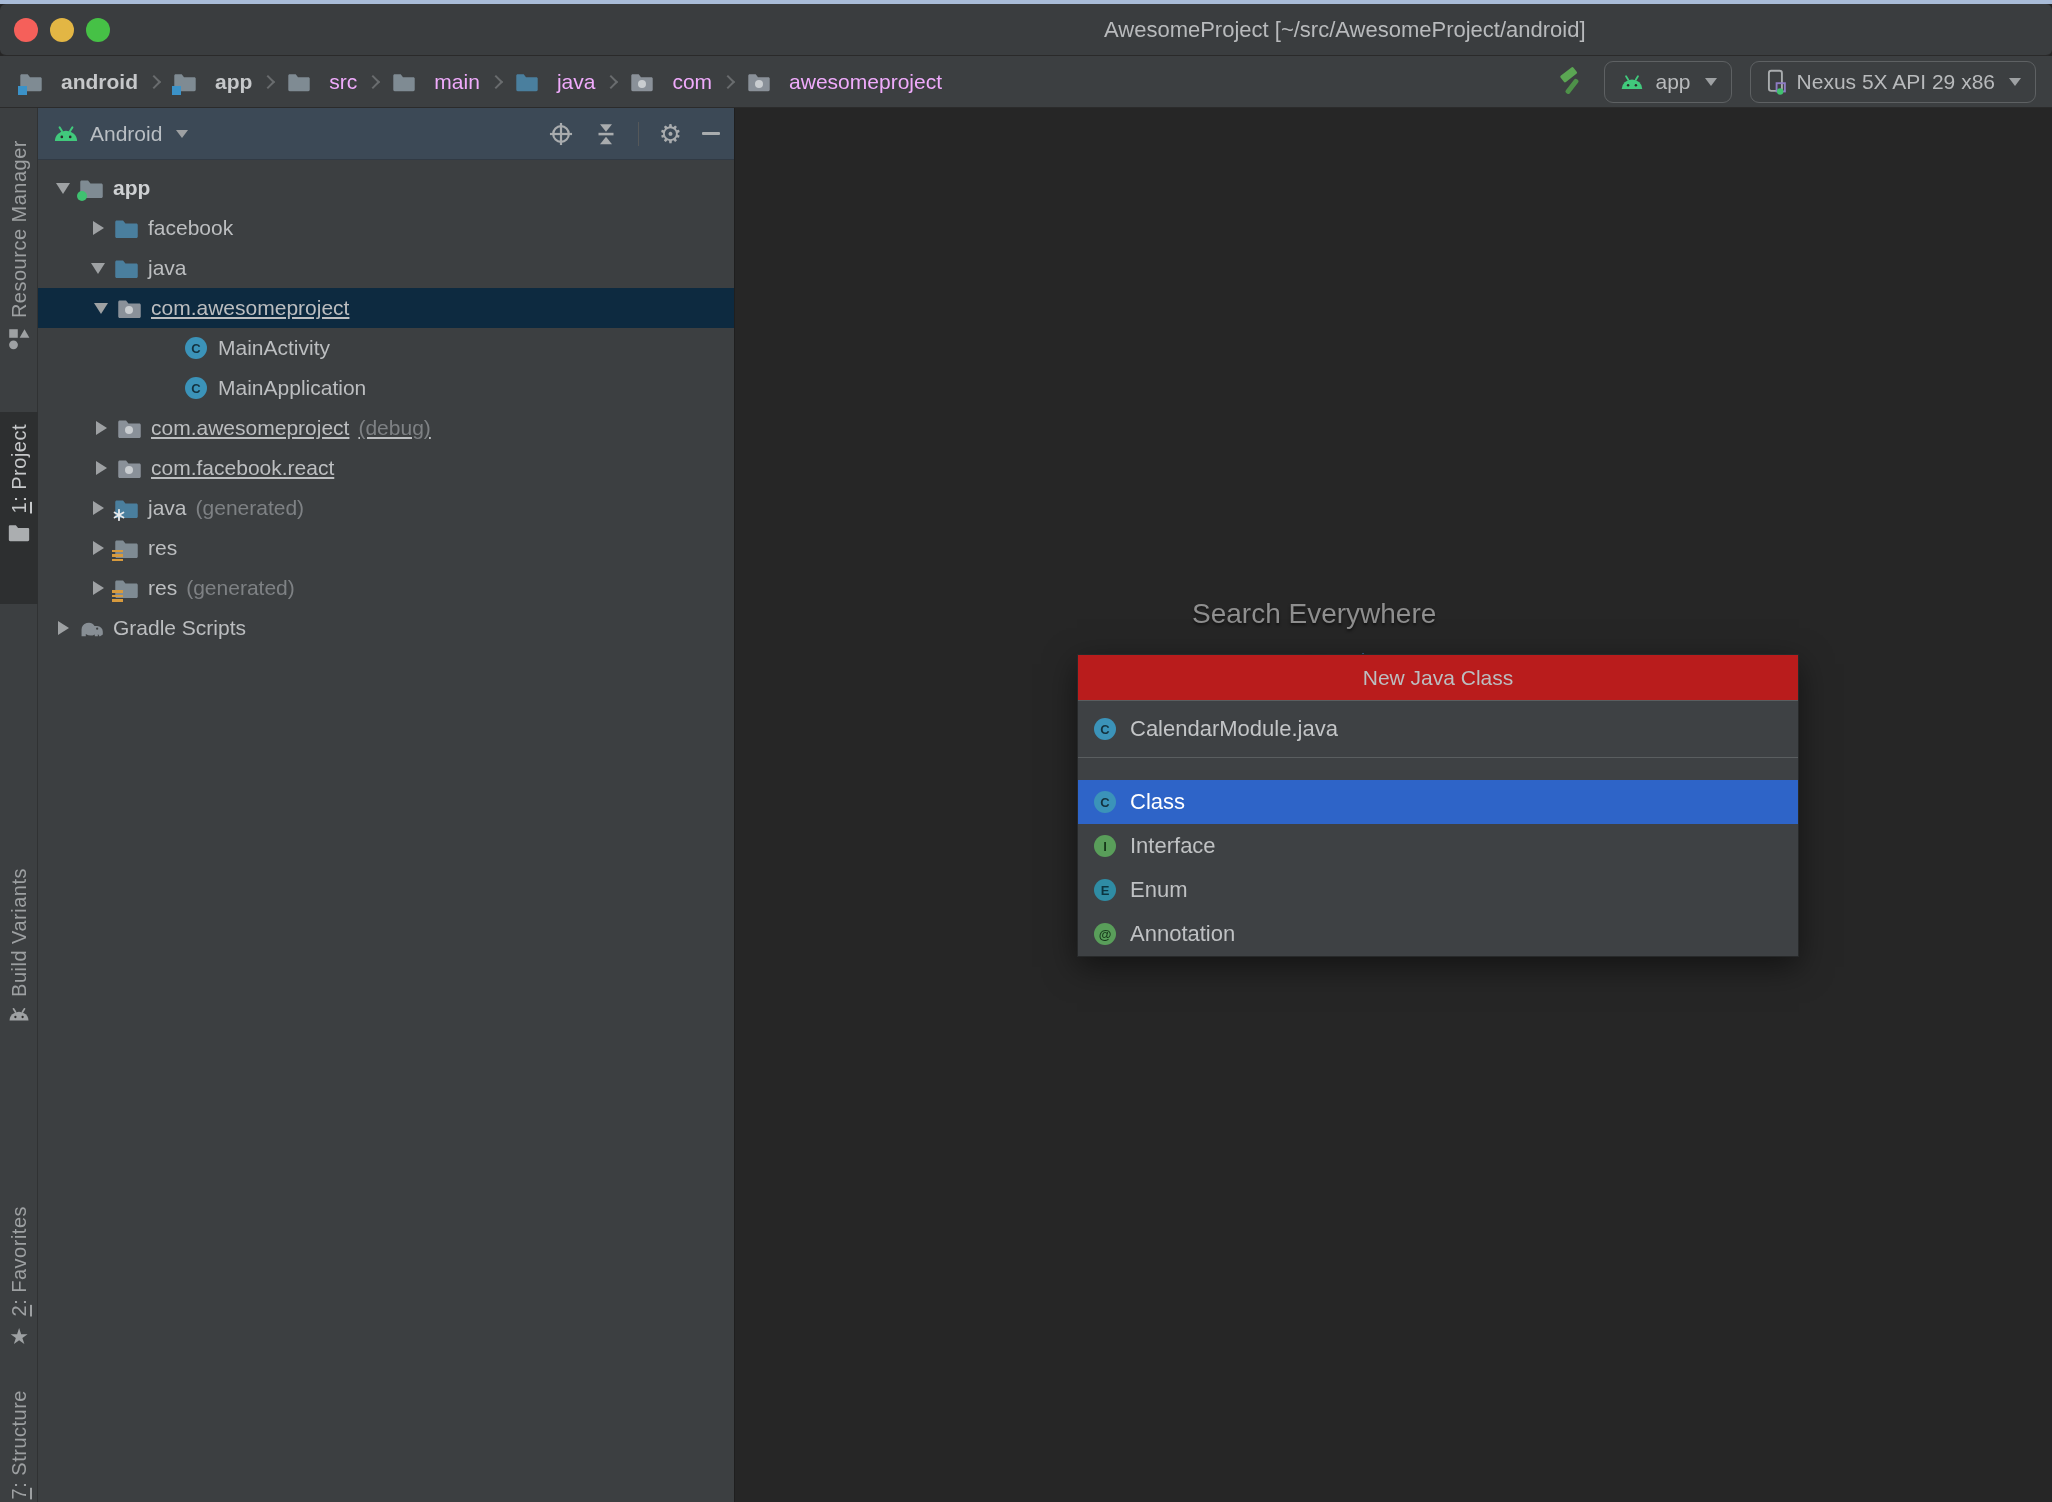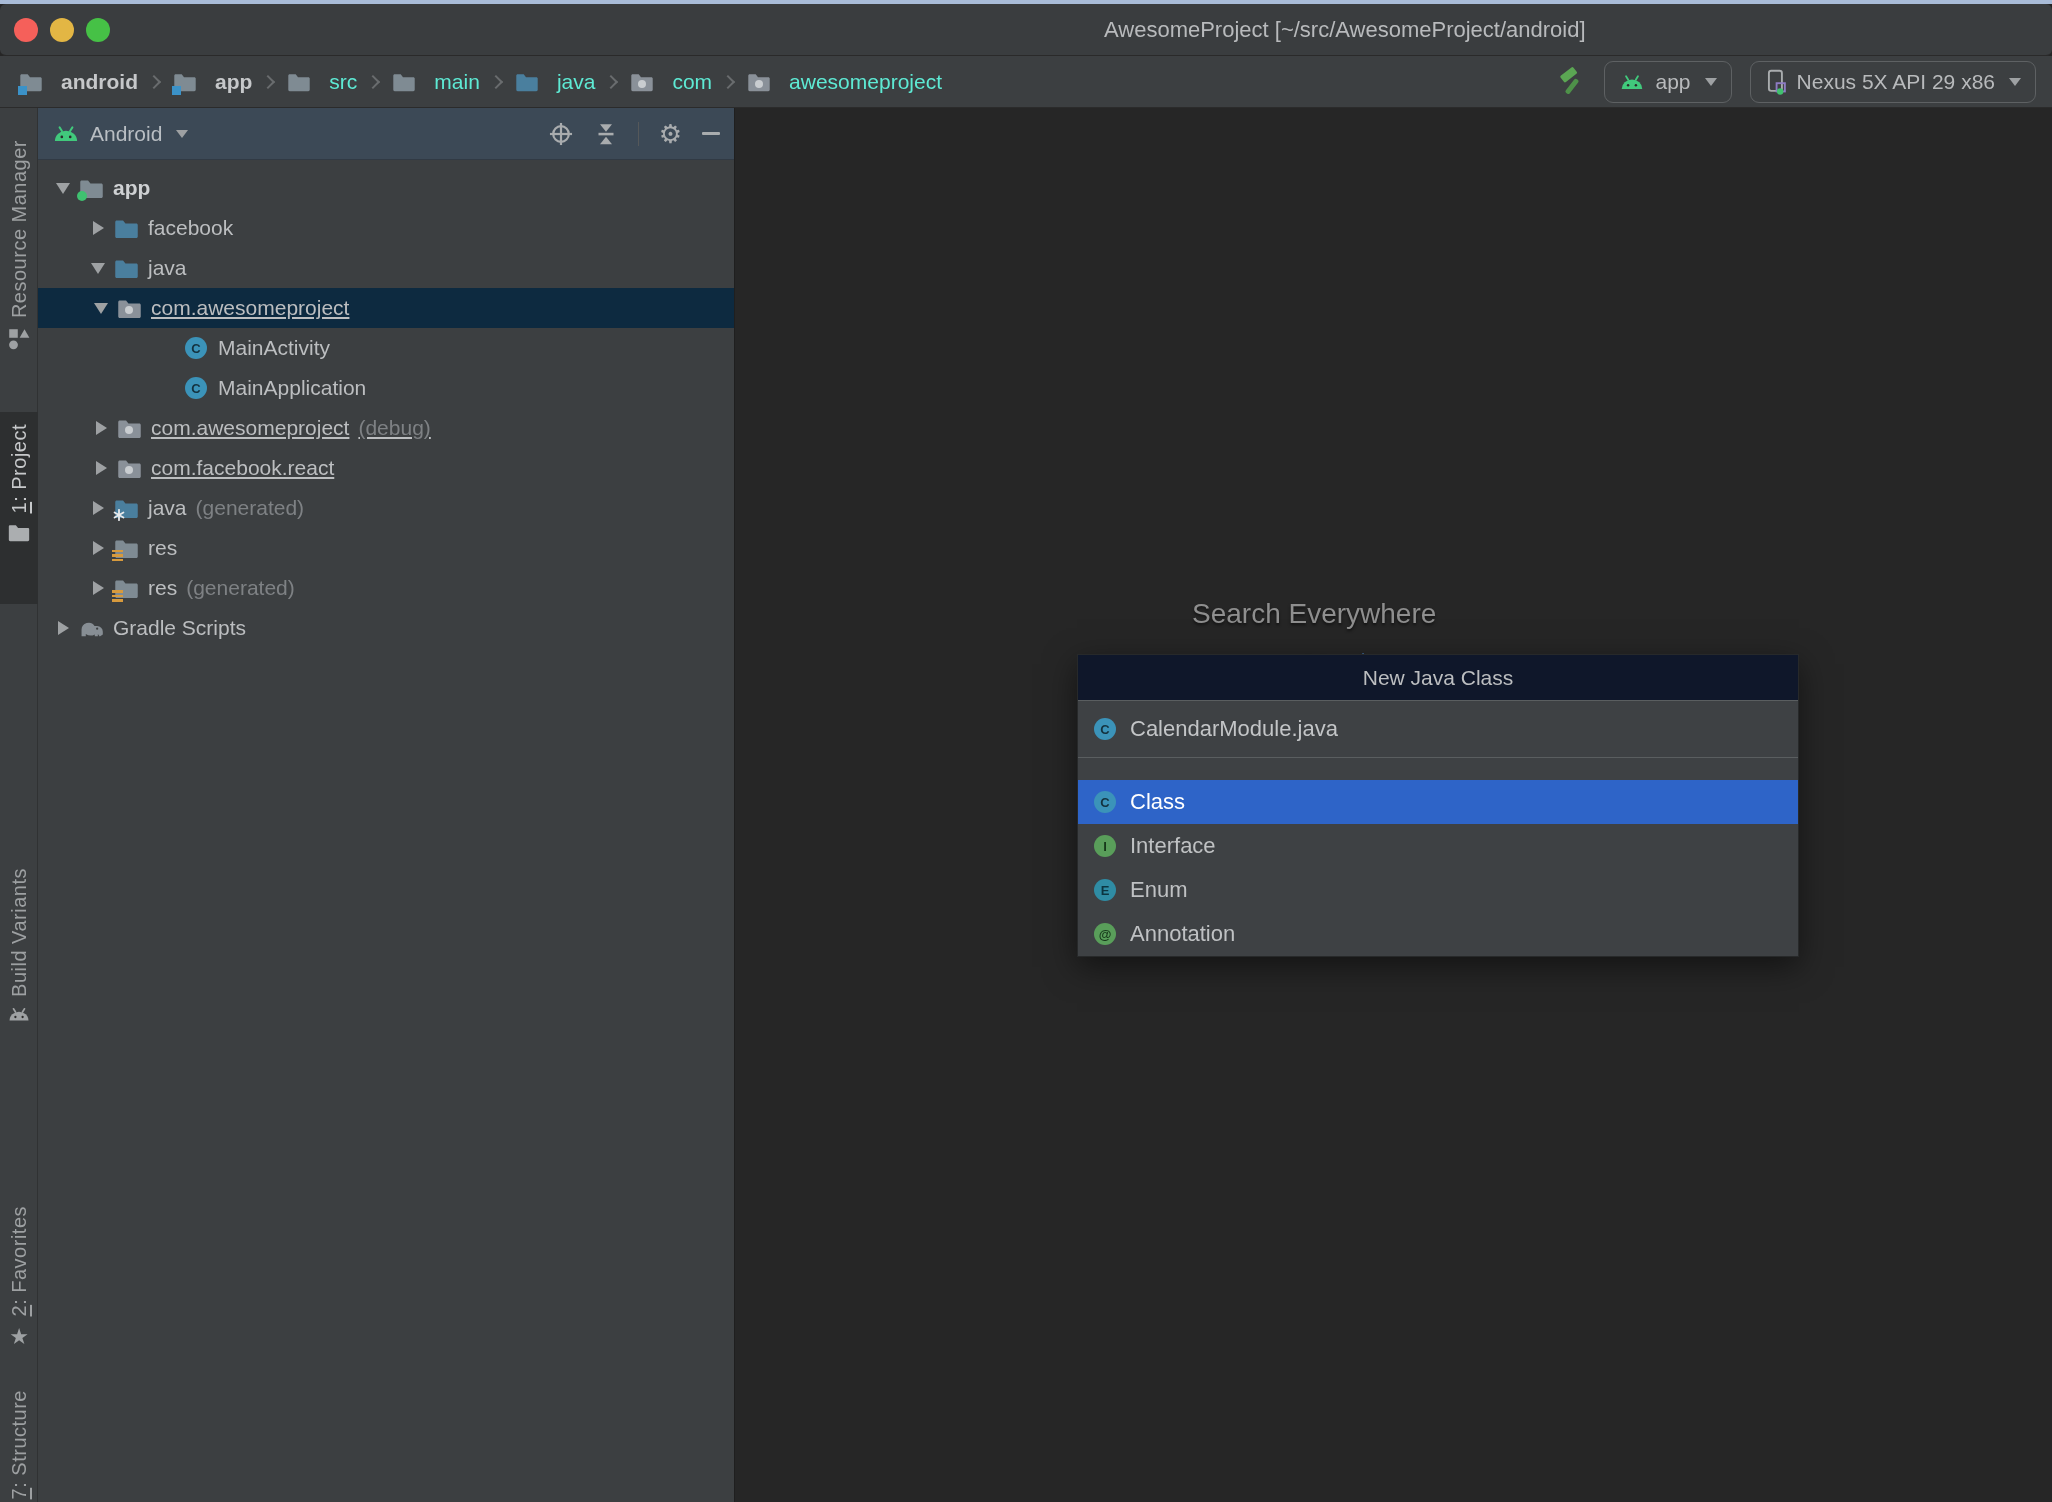--- a/index.html
+++ b/index.html
@@ -14,21 +14,21 @@
   .tl-red { left:14px; background:#F5605A; }
   .tl-yellow { left:50px; background:#E3B644; }
   .tl-green { left:86px; background:#46C146; }
   .win-title { position:absolute; left:1104px; top:0; height:52px; line-height:52px;
     color:#B8BABC; font-size:22px; white-space:nowrap; }
 
   
   .runbar { position:absolute; left:0; top:56px; width:2052px; height:52px; background:#3C3F41;
     border-bottom:1px solid #2B2B2B; }
   .crumbs { position:absolute; left:18px; top:0; height:52px; display:flex; align-items:center; }
-  .crumb { display:flex; align-items:center; gap:8px; color:#5eead4; font-size:21px; }
+  .crumb { display:flex; align-items:center; gap:8px; color:#f0abfc; font-size:21px; }
   .crumb.bold { font-weight:700; color:#C6C8CA; }
   .crumb-sep { width:10px; height:10px; border-top:2px solid #696C6E; border-right:2px solid #696C6E;
     transform:rotate(45deg); margin:0 13px 0 11px; }
   .run-right { position:absolute; right:16px; top:0; height:52px; display:flex; align-items:center; gap:18px; }
   .combo { display:flex; align-items:center; gap:10px; height:42px; padding:0 14px;
     border:1px solid #5E6163; border-radius:9px; color:#B8BABC; font-size:21px; }
   .dd-chev { width:0; height:0; border-top:8px solid #9EA1A3; border-left:6px solid transparent;
     border-right:6px solid transparent; margin-left:4px; }
 
   
@@ -86,21 +86,21 @@
   
   .editor { position:absolute; left:736px; top:108px; width:1316px; height:1394px; background:#262626; }
   .search-hint { position:absolute; left:456px; top:490px; display:flex; align-items:center; gap:18px;
     font-size:28px; text-shadow:0 2px 3px rgba(0,0,0,.55);flex-direction:column; }
   .search-hint .hint-main { color:#8E8E8E; }
   .search-hint .hint-short { color:#4A8AD4; display:flex; align-items:center; gap:9px; }
 
   
   .popup { position:absolute; left:1077px; top:654px; width:722px; background:#3E4144;
     border:1px solid #27292A; box-shadow:0 10px 30px rgba(0,0,0,.5); }
-  .popup-header { height:46px; background:#0f172a; display:flex; align-items:center; justify-content:center;
+  .popup-header { height:46px; background:#b91c1c; display:flex; align-items:center; justify-content:center;
     color:#BCBEC0; font-size:21px; border-bottom:1px solid #5A5E60; }
   .popup-input { height:57px; display:flex; align-items:center; padding-left:16px; gap:14px;
     color:#C3C5C7; font-size:22px; border-bottom:1px solid #5A5E60; }
   .popup-spacer { height:22px; }
   .popup-item { height:44px; display:flex; align-items:center; padding-left:16px; gap:14px;
     color:#BFC1C3; font-size:22px; }
   .popup-item.selected { background:#2E64C8; color:#FFFFFF; }
 
   svg { display:block; }
 </style>

